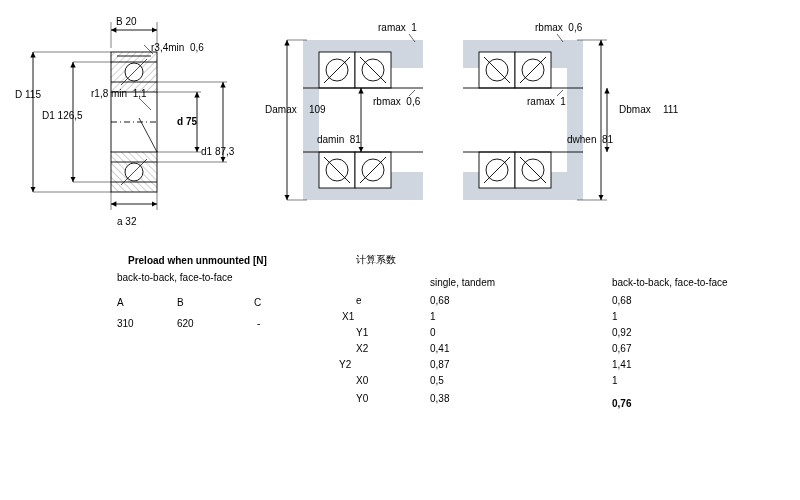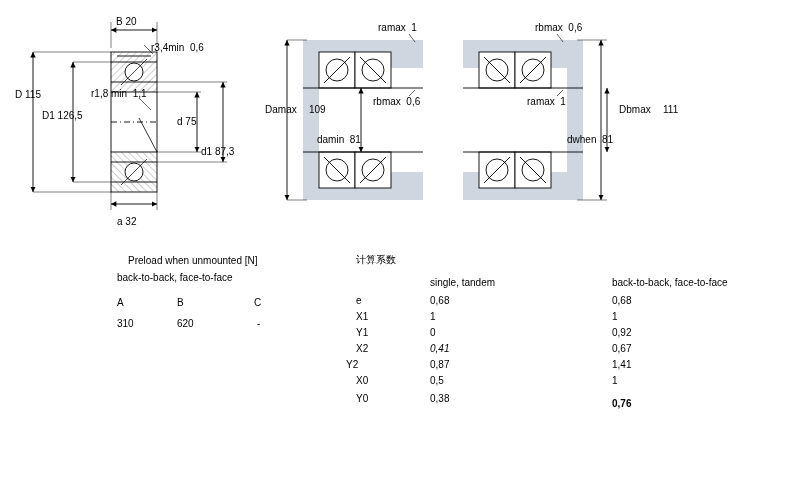--- a/index.html
+++ b/index.html
@@ -162,21 +162,21 @@
   </div>
 
   <div class="lbl" style="left:80px;top:88px;">
     <span>r</span><span class="sub">1,8 min</span>&nbsp;&nbsp;<span>1,1</span>
   </div>
 
   <div class="lbl" style="left:31px;top:110px;">
     <span>D</span><span class="sub">1</span>&nbsp;<span>126,5</span>
   </div>
 
-  <div class="lbl" style="left:166px;top:116px;">
+  <div class="lbl" style="left:166px;top:116px;font-weight:bold;">
     <span>d</span>&nbsp;<span>75</span>
   </div>
 
   <div class="lbl" style="left:190px;top:146px;">
     <span>d</span><span class="sub">1</span>&nbsp;<span>87,3</span>
   </div>
 
   <div class="lbl" style="left:106px;top:216px;">
     <span>a</span>&nbsp;<span>32</span>
   </div>
@@ -208,21 +208,21 @@
   <div class="lbl" style="left:652px;top:104px;">111</div>
 
   <div class="lbl" style="left:306px;top:134px;text-align:center;">
     <span>d</span><span class="sub">amin</span>&nbsp;&nbsp;<span>81</span>
   </div>
 
   <div class="lbl" style="left:556px;top:134px;">
     <span>d</span><span class="sub">when</span>&nbsp;&nbsp;<span>81</span>
   </div>
 
-  <div class="tbl-h" style="left:106px;top:255px;font-weight:normal;padding-left:11px;">Preload when unmounted [N]</div>
+  <div class="tbl-h" style="left:106px;top:255px;font-weight:bold;padding-left:11px;">Preload when unmounted [N]</div>
   <div class="tbl-h" style="left:106px;top:272px;">back-to-back, face-to-face</div>
 
   <div class="tbl-h" style="left:106px;top:297px;">A</div>
   <div class="tbl-h" style="left:166px;top:297px;">B</div>
   <div class="tbl-h" style="left:243px;top:297px;">C</div>
 
   <div class="tbl-h" style="left:106px;top:318px;text-align:center;">310</div>
   <div class="tbl-h" style="left:166px;top:318px;">620</div>
   <div class="tbl-h" style="left:246px;top:318px;">-</div>
 
@@ -230,39 +230,39 @@
 
   <div class="tbl-h" style="left:419px;top:277px;">single, tandem</div>
   <div class="tbl-h" style="left:601px;top:277px;">back-to-back, face-to-face</div>
 
   <div class="tbl-h" style="left:345px;top:295px;">
     <span>e</span><span class="sub"></span>
   </div>
   <div class="tbl-h" style="left:419px;top:295px;">0,68</div>
   <div class="tbl-h" style="left:601px;top:295px;">0,68</div>
 
-  <div class="tbl-h" style="left:345px;top:311px;">
+  <div class="tbl-h" style="left:331px;top:311px;">
     <span>X</span><span class="sub">1</span>
   </div>
   <div class="tbl-h" style="left:419px;top:311px;">1</div>
   <div class="tbl-h" style="left:601px;top:311px;">1</div>
 
   <div class="tbl-h" style="left:345px;top:327px;">
     <span>Y</span><span class="sub">1</span>
   </div>
   <div class="tbl-h" style="left:419px;top:327px;">0</div>
   <div class="tbl-h" style="left:601px;top:327px;">0,92</div>
 
   <div class="tbl-h" style="left:345px;top:343px;">
     <span>X</span><span class="sub">2</span>
   </div>
-  <div class="tbl-h" style="left:419px;top:343px;font-style:italic;">0,41</div>
+  <div class="tbl-h" style="left:419px;top:343px;">0,41</div>
   <div class="tbl-h" style="left:601px;top:343px;">0,67</div>
 
-  <div class="tbl-h" style="left:335px;top:359px;">
+  <div class="tbl-h" style="left:328px;top:359px;">
     <span>Y</span><span class="sub">2</span>
   </div>
   <div class="tbl-h" style="left:419px;top:359px;">0,87</div>
   <div class="tbl-h" style="left:601px;top:359px;">1,41</div>
 
   <div class="tbl-h" style="left:345px;top:375px;">
     <span>X</span><span class="sub">0</span>
   </div>
   <div class="tbl-h" style="left:419px;top:375px;">0,5</div>
   <div class="tbl-h" style="left:601px;top:375px;">1</div>

